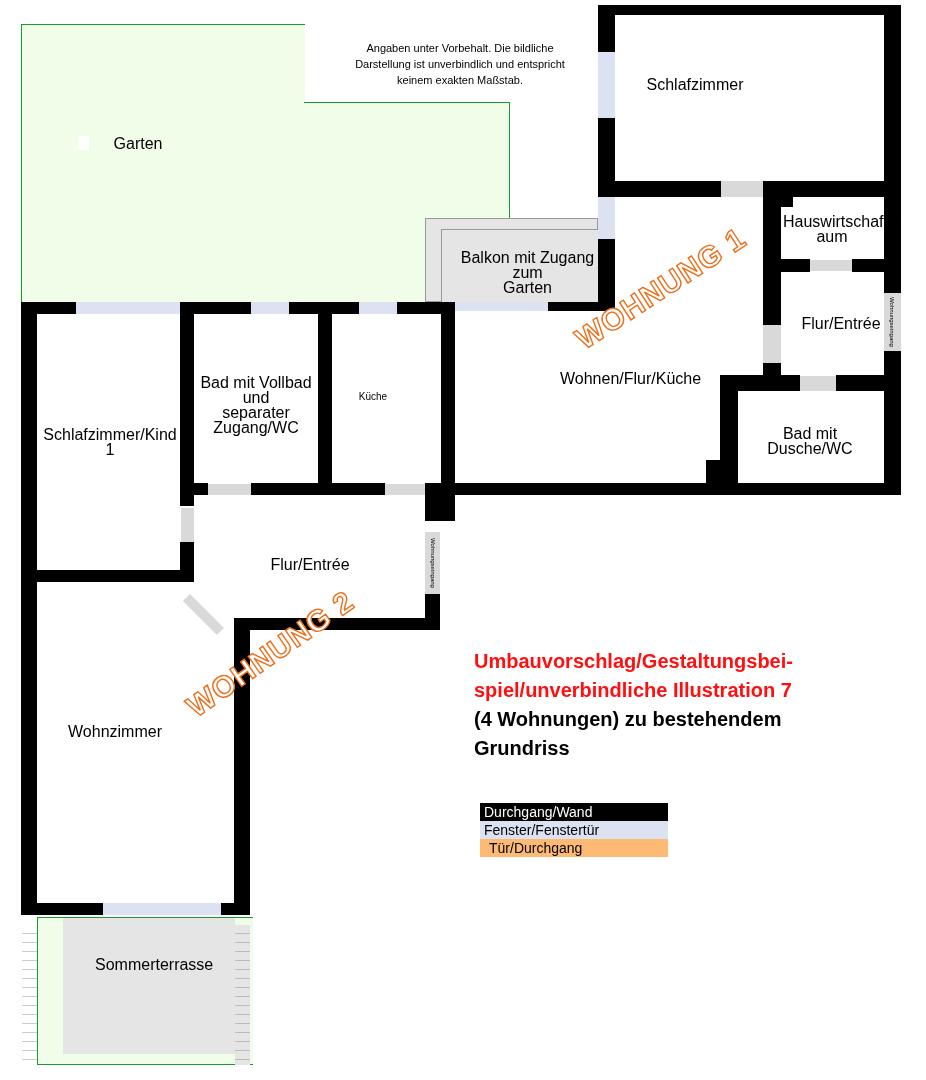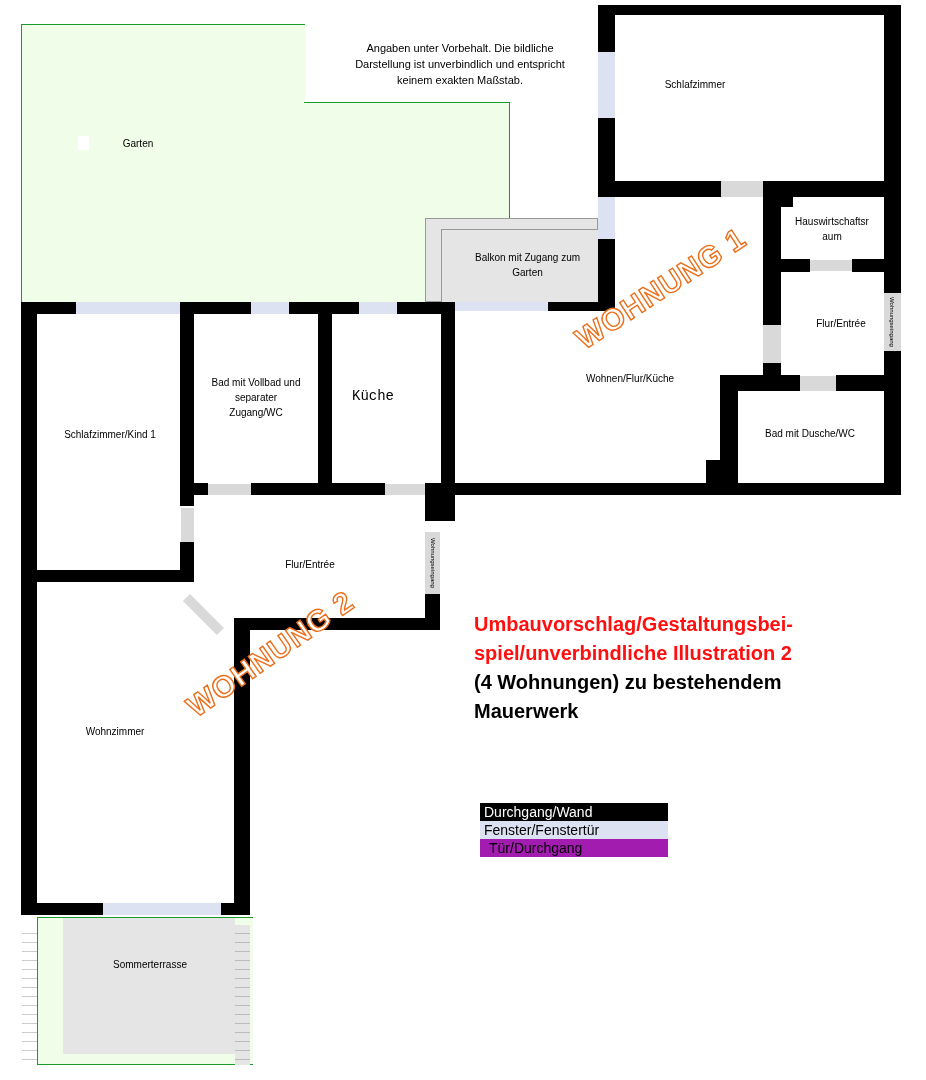--- a/index.html
+++ b/index.html
@@ -2,29 +2,29 @@
 <html><head>
 <meta charset="utf-8">
 <style>
   html, body { margin:0; padding:0; background:#ffffff; }
   body { width:926px; height:1080px; position:relative; overflow:hidden;
          font-family:"Liberation Sans", sans-serif; color:#000; }
   .abs { position:absolute; }
   .wall { position:absolute; background:#000; }
   .win { position:absolute; background:#dde2f3; }
   .door { position:absolute; background:#d9d9d9; }
-  .label { position:absolute; font-size:10px; text-align:center; line-height:15px; }
+  .label { position:absolute; font-size:16px; text-align:center; line-height:15px; }
   .garden { position:absolute; background:#effde9; }
   .stamp { position:absolute; font-family:"Liberation Sans", sans-serif; font-weight:bold;
            font-size:30px; letter-spacing:1px; color:#ffffff;
            -webkit-text-stroke:1.4px #ec6f1b;
            text-shadow:0 0 0 #ec6f1b; white-space:nowrap; transform-origin:left bottom; }
   .vlabel { position:absolute; font-size:7px; color:#000; writing-mode:vertical-rl;
             text-align:center; line-height:10px; white-space:nowrap; }
-  .title { position:absolute; left:474px; top:610px; font-weight:bold; font-size:20px; line-height:29px; }
+  .title { position:absolute; left:474px; top:647px; font-weight:bold; font-size:20px; line-height:29px; }
   .title .red { color:#ff0f0f; }
   .legend { position:absolute; left:480px; top:803px; width:188px; font-size:14px; }
   .legend div { height:18px; line-height:18px; padding-left:4px; }
 </style>
 </head>
 <body>
 
 <div class="garden" style="left:21px;top:24px;width:283px;height:278px;border-left:1px solid #1a9a2a;border-top:1px solid #1a9a2a;"></div>
 <div class="garden" style="left:304px;top:102px;width:205px;height:200px;border-top:1px solid #1a9a2a;border-right:1px solid #1a9a2a;"></div>
 <div class="garden" style="left:22px;top:103px;width:404px;height:199px;"></div>
@@ -122,31 +122,31 @@
 <div class="label" style="left:800px;top:316px;width:82px;">Flur/Entrée</div>
 <div class="label" style="left:560px;top:371px;width:140px;">Wohnen/Flur/Küche</div>
 <div class="label" style="left:745px;top:426px;width:130px;">Bad mit Dusche/WC</div>
 
 <div class="label" style="left:40px;top:427px;width:140px;">Schlafzimmer/Kind 1</div>
 <div class="label" style="left:196px;top:375px;width:120px;">
   <div>Bad mit Vollbad und</div>
   <div>separater</div>
   <div>Zugang/WC</div>
 </div>
-<div class="label" style="left:334px;top:389px;width:78px;font-size:14px;font-family:Liberation Mono, monospace;">Küche</div>
+<div class="label" style="left:334px;top:389px;width:78px;font-size:10px;">Küche</div>
 <div class="label" style="left:260px;top:557px;width:100px;">Flur/Entrée</div>
 <div class="label" style="left:60px;top:724px;width:110px;">Wohnzimmer</div>
 
 <div class="stamp" style="left:588px;top:322px;transform:rotate(-33deg);">WOHNUNG 1</div>
 <div class="stamp" style="left:200px;top:690px;transform:rotate(-35deg);">WOHNUNG 2</div>
 
 <div class="title">
   <div class="red">Umbauvorschlag/Gestaltungsbei-</div>
-  <div class="red">spiel/unverbindliche Illustration 2</div>
+  <div class="red">spiel/unverbindliche Illustration 7</div>
   <div>(4 Wohnungen) zu bestehendem</div>
-  <div>Mauerwerk</div>
+  <div>Grundriss</div>
 </div>
 
 <div class="legend">
   <div style="background:#000;color:#fff;">Durchgang/Wand</div>
   <div style="background:#dde2f3;">Fenster/Fenstertür</div>
-  <div style="background:#a21caf;padding-left:9px;">Tür/Durchgang</div>
+  <div style="background:#fdba74;padding-left:9px;">Tür/Durchgang</div>
 </div>
 
 </body></html>

